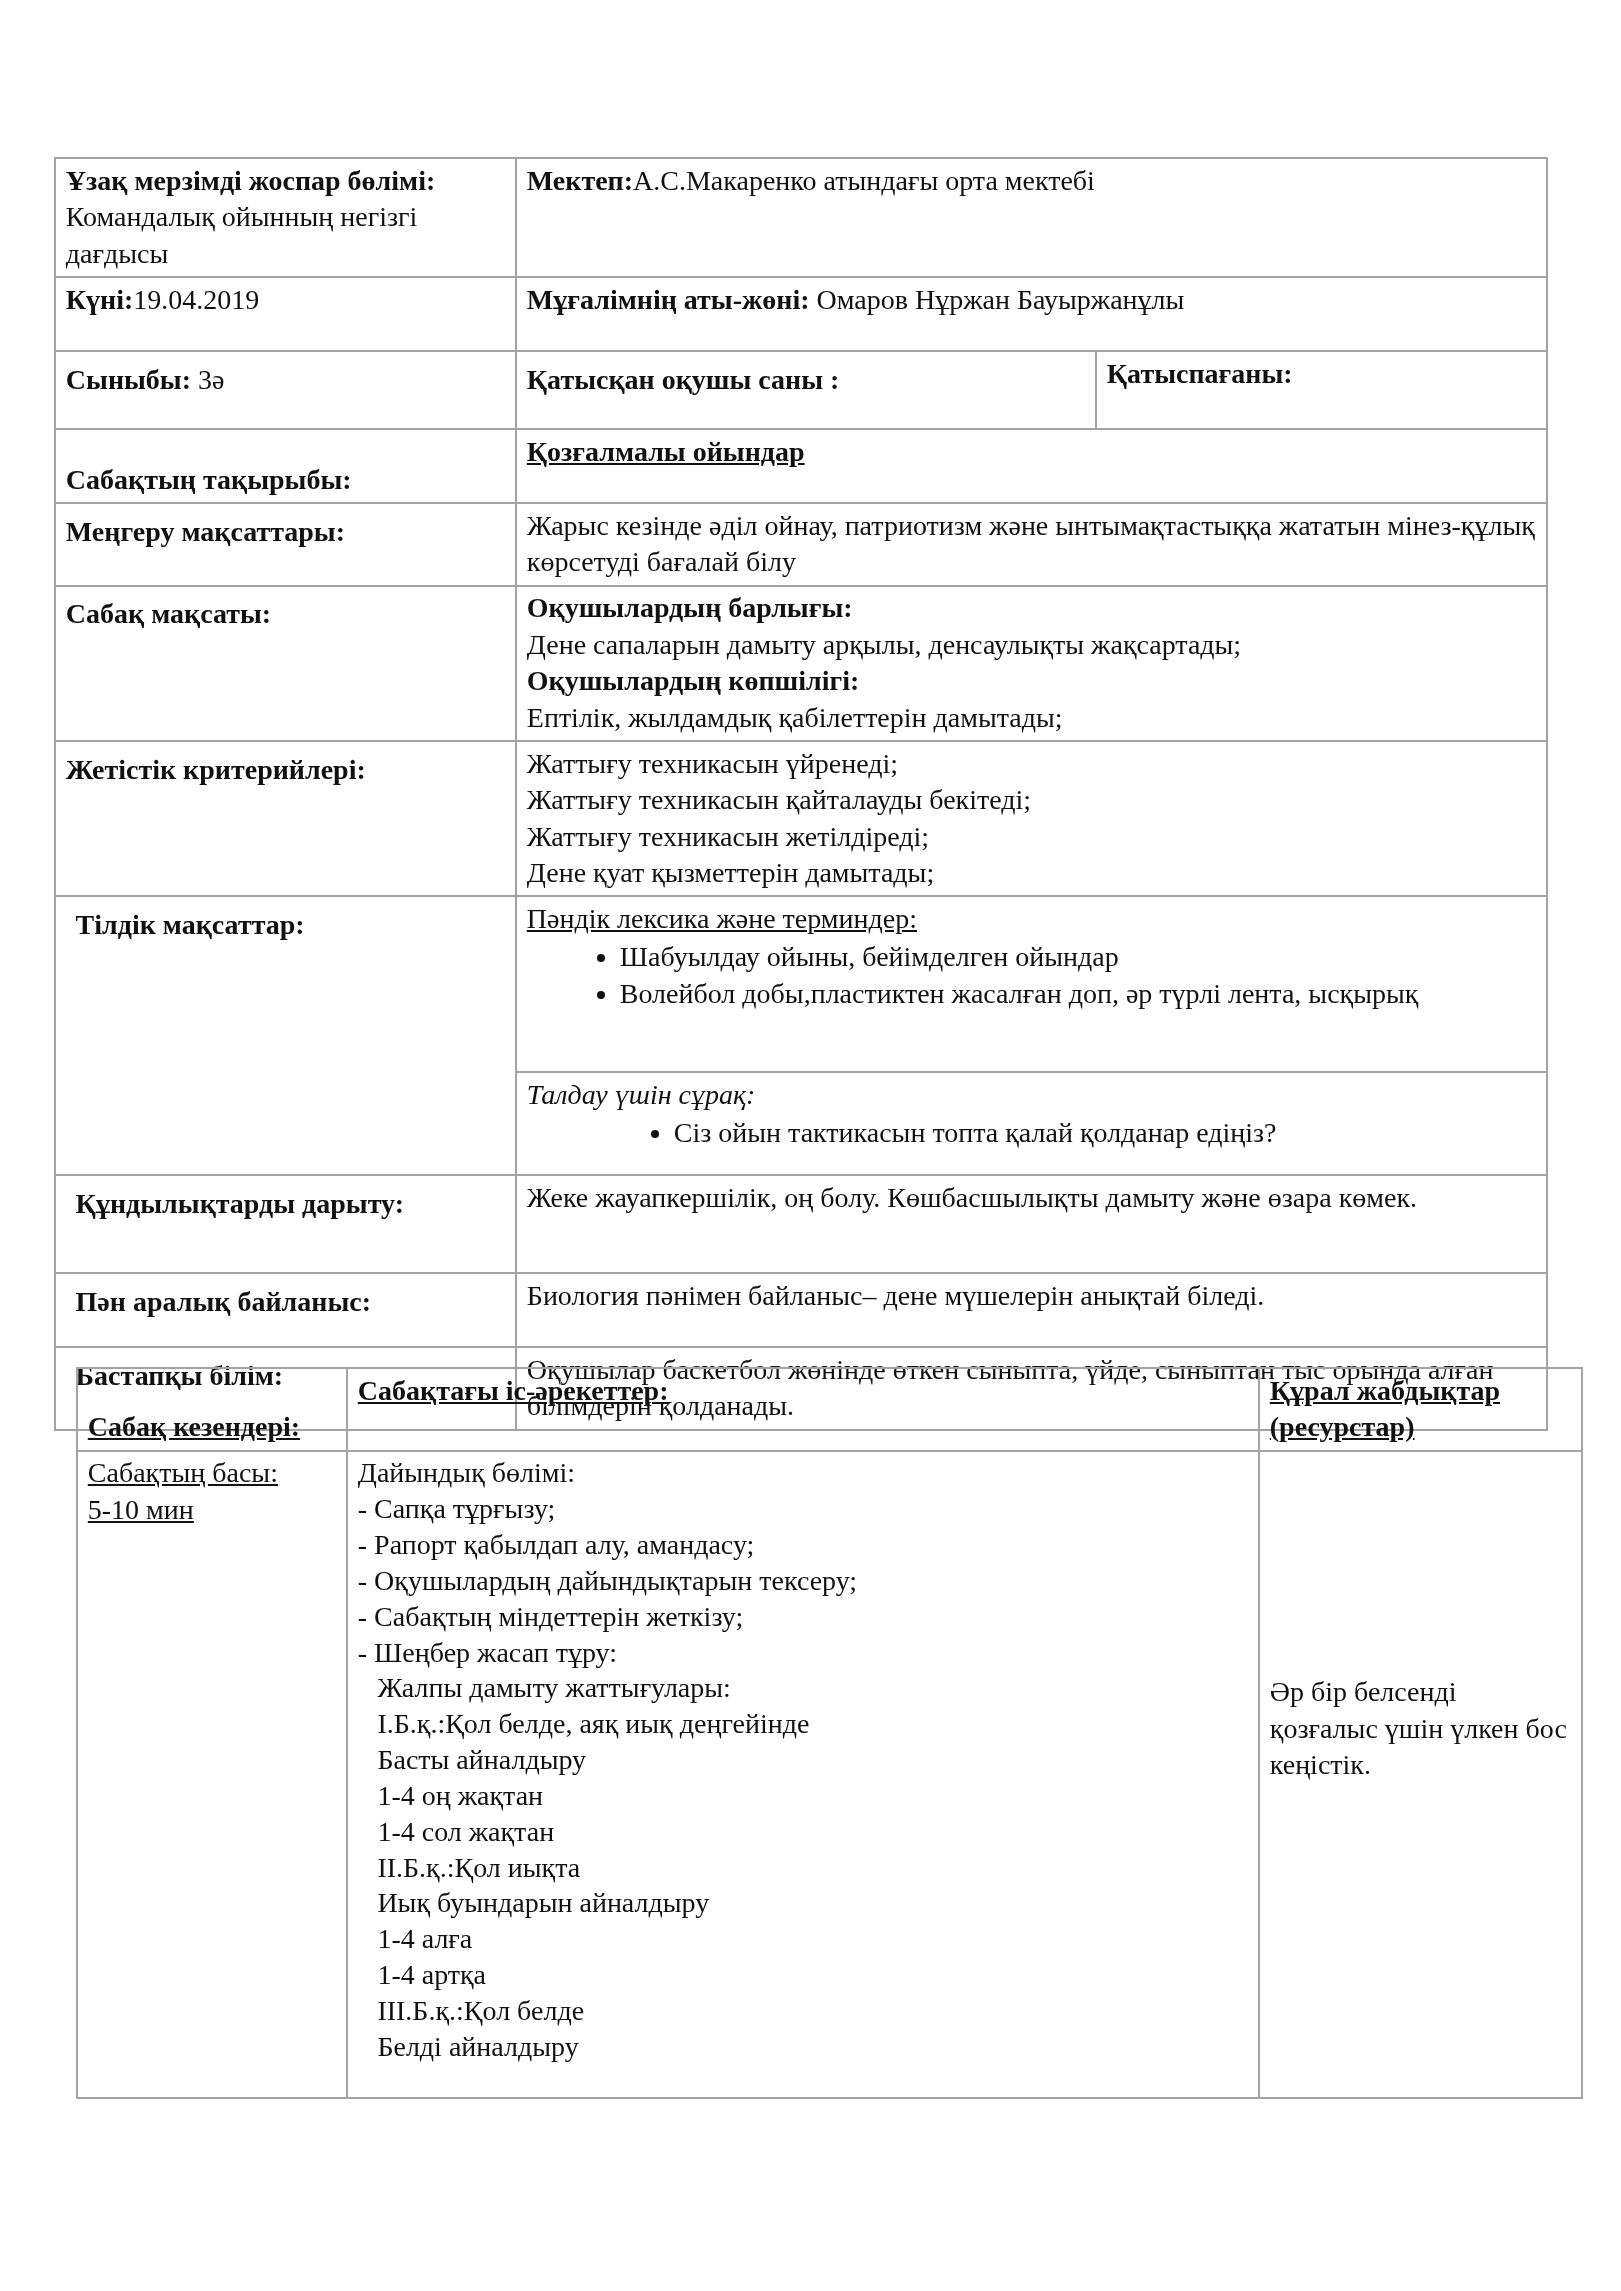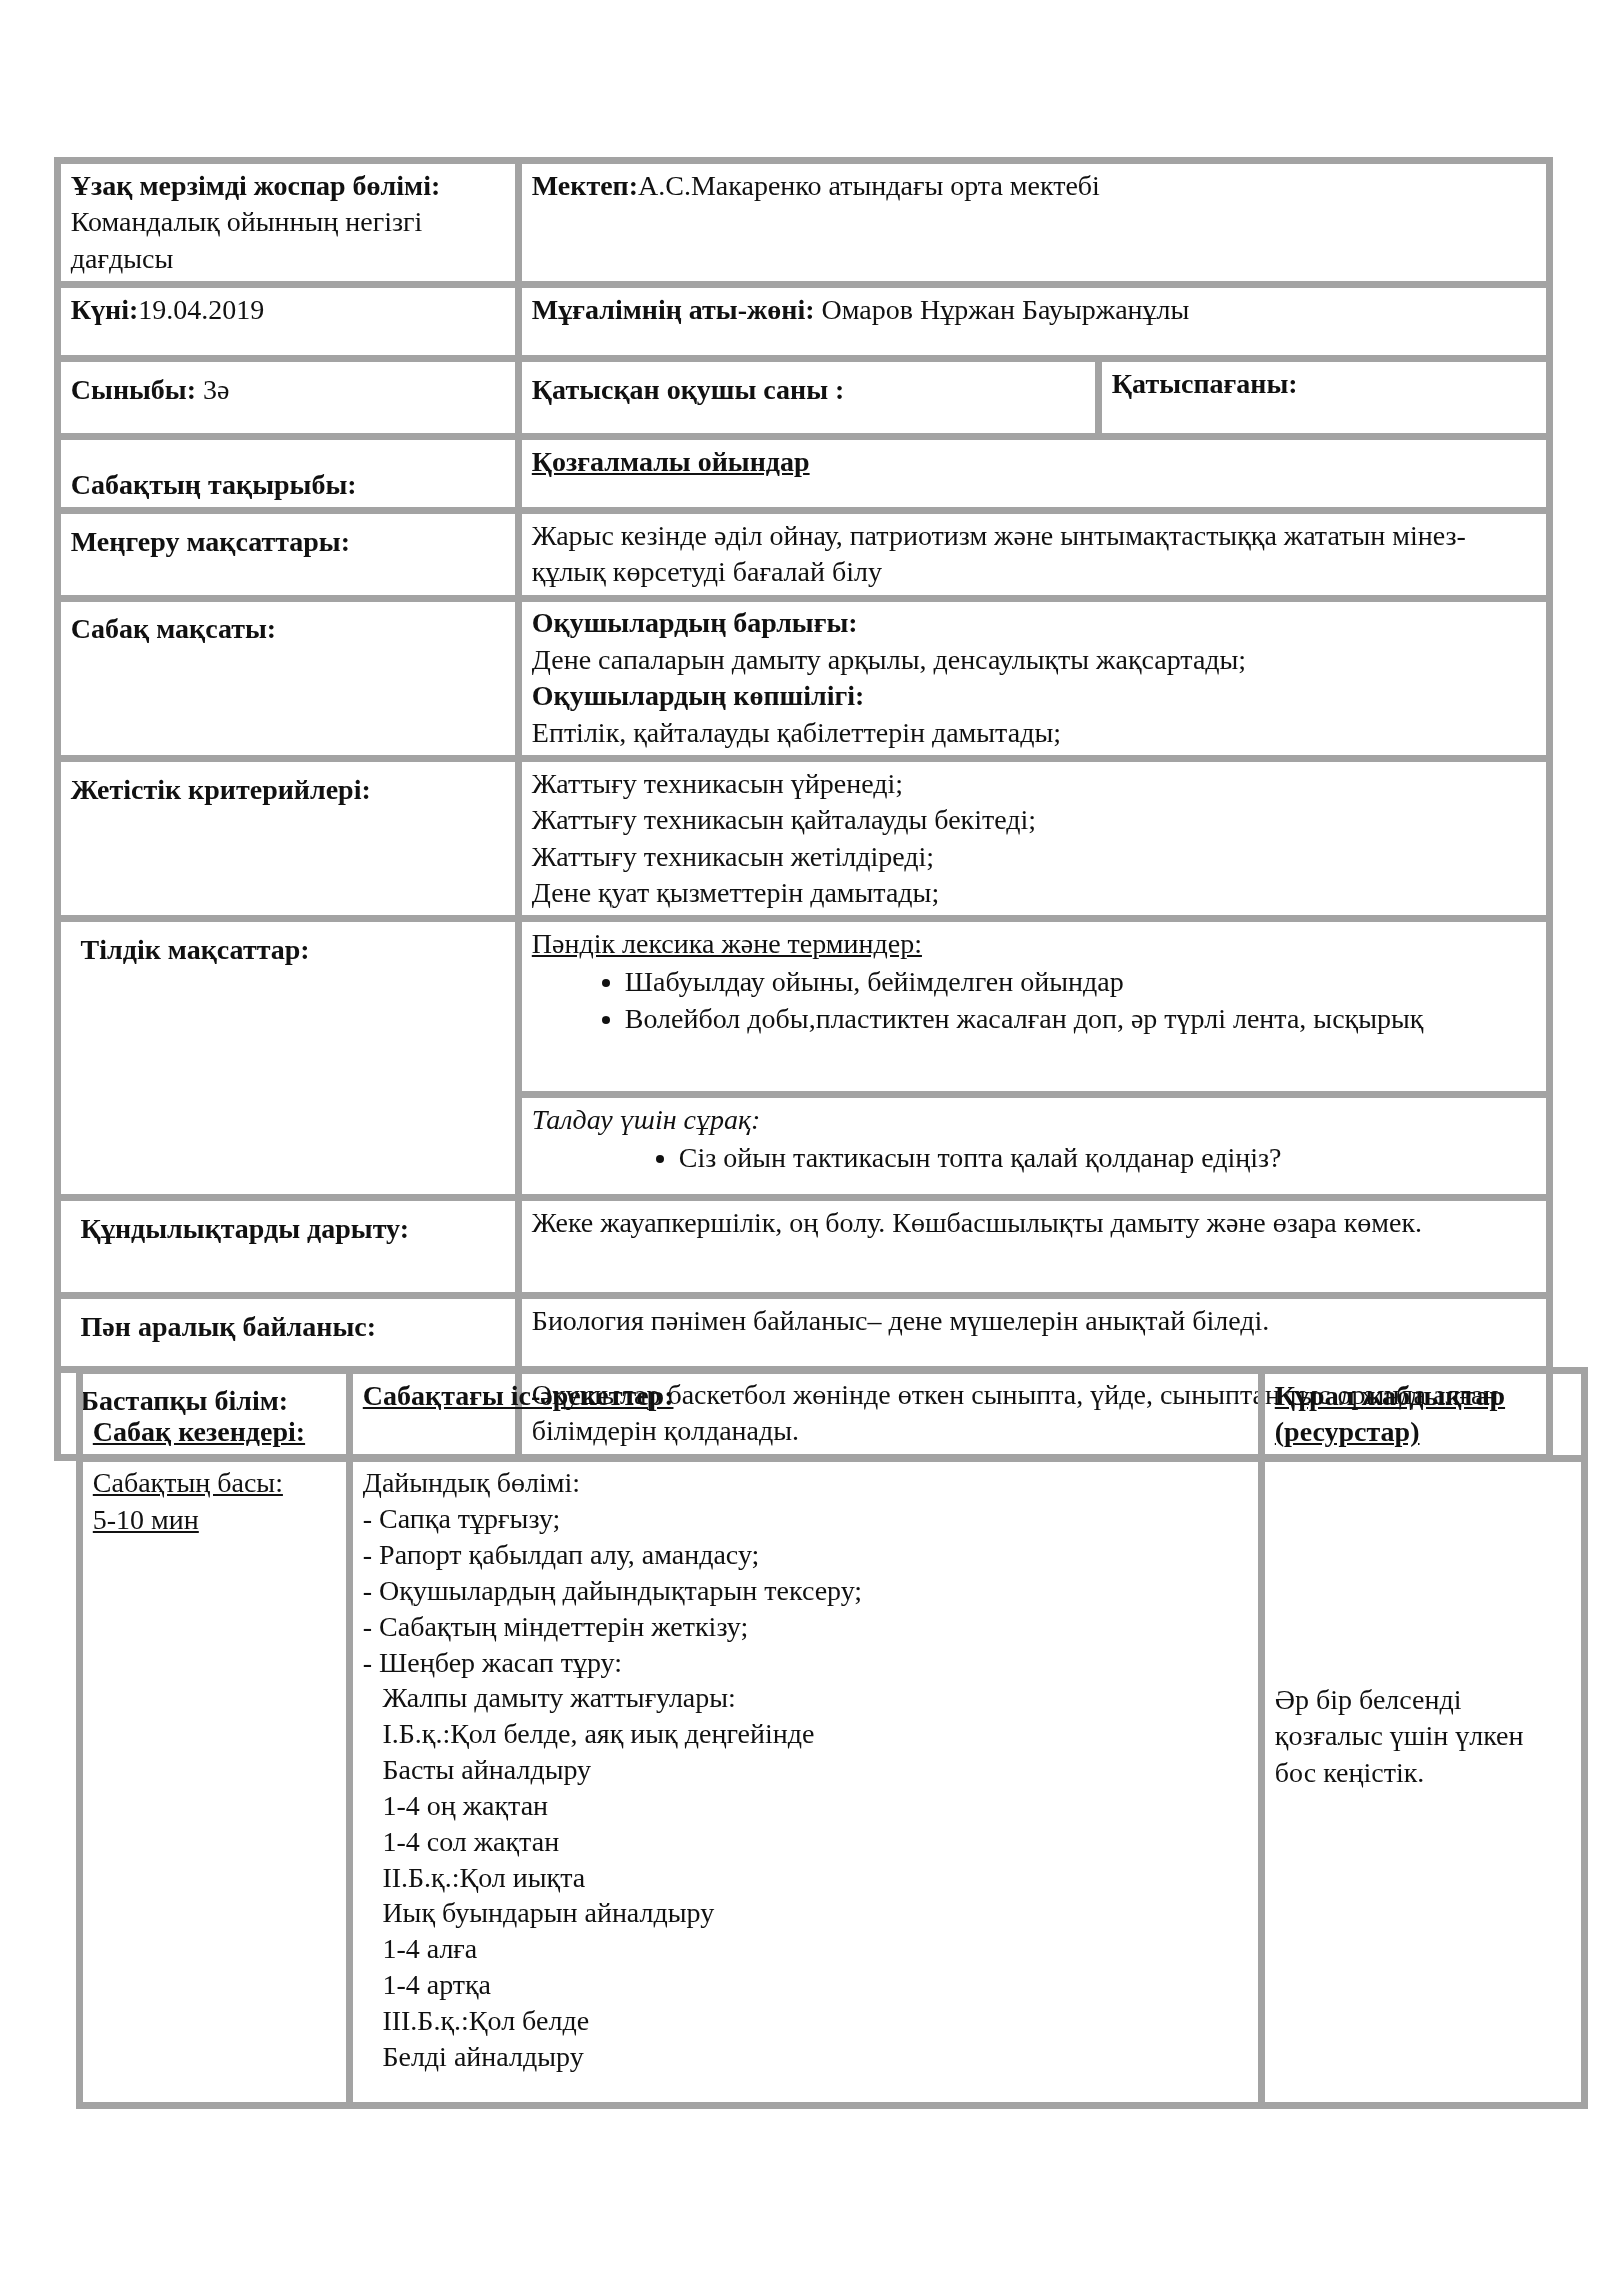--- a/index.html
+++ b/index.html
@@ -3,21 +3,21 @@
 <meta charset="utf-8">
 <style>
   html, body { margin: 0; padding: 0; background: #ffffff; }
   body {
     width: 1621px; height: 2292px; position: relative; overflow: hidden;
     font-family: "Liberation Serif", "DejaVu Serif", serif;
     color: #111; font-size: 28px; line-height: 1.3;
   }
   .page { position: absolute; left: 0; top: 0; width: 1621px; height: 2292px; }
   table { border-collapse: collapse; position: absolute; table-layout: fixed; }
-  td { border: 7px solid #a3a3a3; vertical-align: top; padding: 3.9px 9.8px 3.9px 9.8px; }
+  td { border: 2px solid #a3a3a3; vertical-align: top; padding: 3.9px 9.8px 3.9px 9.8px; }
   .b { font-weight: bold; }
   .center { text-align: left; text-decoration: underline; }
   .it { font-style: italic; }
   .ul { text-decoration: underline; }
   ul.bul { margin: 2px 0 2px 0; padding-left: 93px; list-style: disc; }
   ul.bul.deep { padding-left: 147px; }
   ul.bul li { margin: 0; }
   .line { display: block; }
   #t1 { left: 54px; top: 157px; width: 1492px; }
   #t2 { left: 76px; top: 1367px; width: 1505px; }
@@ -80,21 +80,21 @@
       <td class="b pad-top">Меңгеру мақсаттары:</td>
       <td colspan="2">Жарыс кезінде әділ ойнау, патриотизм және ынтымақтастыққа жататын мінез-құлық көрсетуді бағалай білу</td>
     </tr>
 
     <tr style="height:132px">
       <td class="b pad-top">Сабақ мақсаты:</td>
       <td colspan="2">
         <span class="line b">Оқушылардың барлығы:</span>
         <span class="line">Дене сапаларын дамыту арқылы, денсаулықты жақсартады;</span>
         <span class="line b">Оқушылардың көпшілігі:</span>
-        <span class="line">Ептілік, қайталауды қабілеттерін дамытады;</span>
+        <span class="line">Ептілік, жылдамдық қабілеттерін дамытады;</span>
       </td>
     </tr>
 
     <tr style="height:142px">
       <td class="b pad-top">Жетістік критерийлері:</td>
       <td colspan="2">
         <span class="line">Жаттығу техникасын үйренеді;</span>
         <span class="line">Жаттығу техникасын қайталауды бекітеді;</span>
         <span class="line">Жаттығу техникасын жетілдіреді;</span>
         <span class="line">Дене қуат қызметтерін дамытады;</span>

